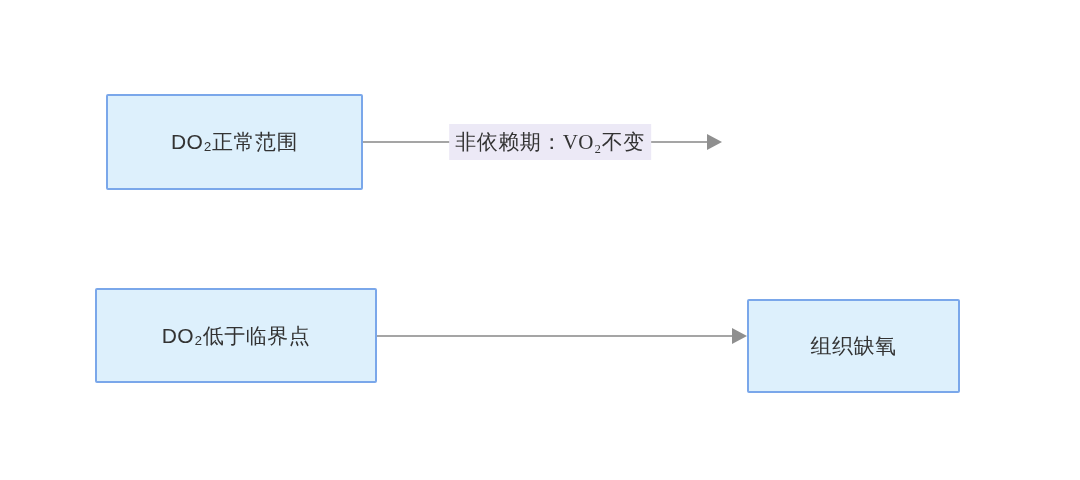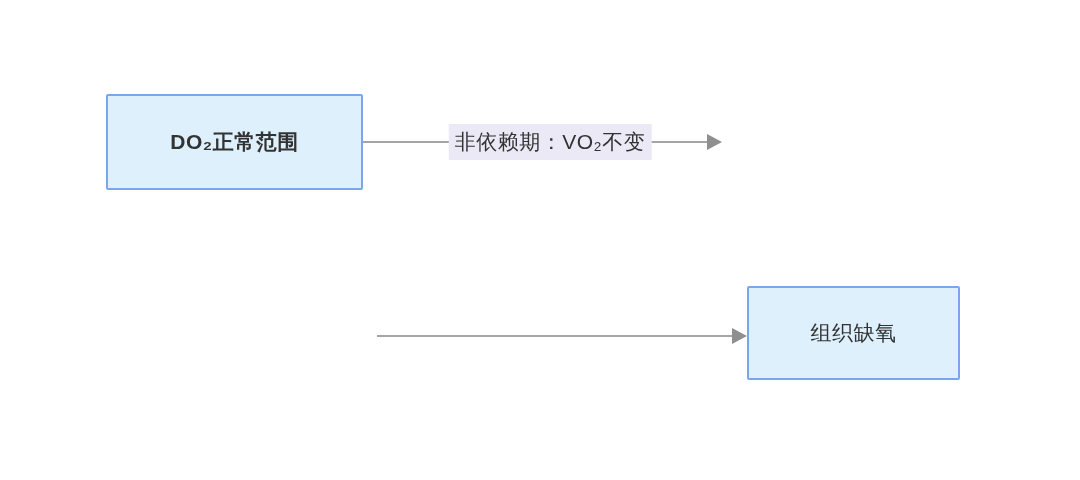--- a/index.html
+++ b/index.html
@@ -59,30 +59,31 @@
     white-space:nowrap;
     color:var(--text-color);
     z-index:2;
   }
 </style>
 </head>
 <body>
 
 <div class="canvas">
 
-  <div class="node" style="left:106px;top:94px;width:257px;height:96px;font-weight:bold;">DO₂正常范围</div>
+  <div class="node" style="left:106px;top:94px;width:257px;height:96px;">DO₂正常范围</div>
 
   <div class="edge-line" style="left:363px;top:141px;width:344px;"></div>
 
   <div class="arrowhead" style="left:707px;top:134px;"></div>
 
-  <div class="edge-label" style="left:550px;top:142px;">非依赖期：VO₂不变</div>
+  <div class="edge-label" style="left:550px;top:142px;font-family:Liberation Serif, serif;">非依赖期：VO₂不变</div>
 
 
+  <div class="node" style="left:95px;top:288px;width:282px;height:95px;">DO₂低于临界点</div>
 
   <div class="edge-line" style="left:377px;top:335px;width:355px;"></div>
 
   <div class="arrowhead" style="left:732px;top:328px;"></div>
 
 
-  <div class="node" style="left:747px;top:286px;width:213px;height:94px;">组织缺氧</div>
+  <div class="node" style="left:747px;top:299px;width:213px;height:94px;">组织缺氧</div>
 
 </div>
 
 </body></html>

